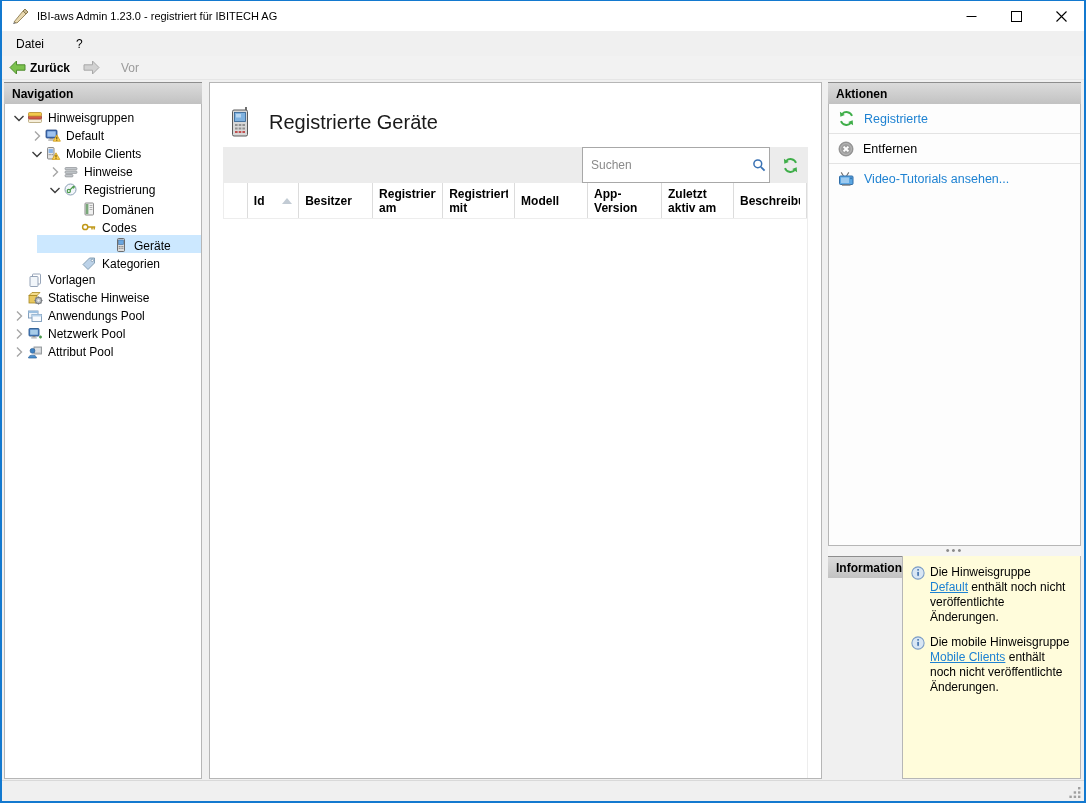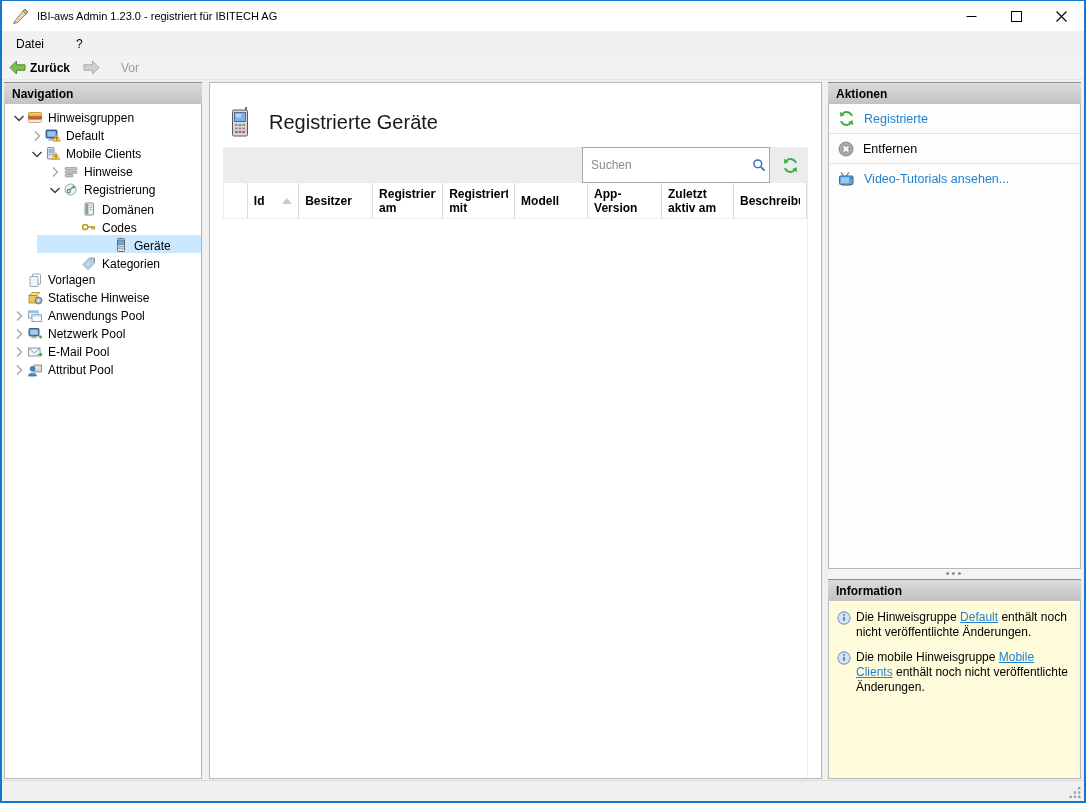--- a/index.html
+++ b/index.html
@@ -72,21 +72,21 @@
   
   .right-panel { width:253px; flex:0 0 auto; display:flex; flex-direction:column; }
   .actions-section { flex:1 1 auto; display:flex; flex-direction:column; min-height:0; }
   .actions-body { flex:1; background:#fdfdfd; border:1px solid #b6b6b6; border-top:none; }
   .action-item { height:30px; display:flex; align-items:center; gap:9px; padding-left:9px;
                  border-bottom:1px solid #e3e3e3; font-size:12.5px; }
   .action-item:last-child { border-bottom:none; }
   .action-item.link { color:#1e82d2; }
   .h-splitter { height:10px; flex:0 0 auto; display:flex; align-items:center; justify-content:center; background:#f4f4f4; }
   .h-splitter .dots { color:#8a8a8a; font-size:11px; letter-spacing:2px; line-height:4px; margin-top:-3px; }
-  .info-section { height:200px; flex:0 0 auto; display:flex; flex-direction:column; }
+  .info-section { height:223px; flex:0 0 auto; display:flex; flex-direction:row; }
   .info-body { flex:1; background:#fffcdb; border:1px solid #b6b6b6; border-top:none; padding:9px 8px 0 8px; }
   .info-note { display:flex; gap:5px; margin-bottom:10px; line-height:15px; }
   .info-note .iicon { flex:0 0 14px; margin-top:1px; }
   .ilink { color:#1e82d2; text-decoration:underline; }
 
   
   .statusbar { height:21px; background:#f0f0f0; border-top:1px solid #d9d9d9; flex:0 0 auto;
                display:flex; align-items:flex-end; justify-content:flex-end; }
   .grip { margin:0 2px 2px 0; }
 </style>
@@ -342,35 +342,20 @@
                 <rect x="2" y="2.5" width="10" height="7.5" rx="0.8" fill="#4a7ec0" stroke="#2a5a90" stroke-width="0.9"></rect>
                 <rect x="3.2" y="3.7" width="7.6" height="5" fill="#a8cce8"></rect>
                 <rect x="5.5" y="10" width="3" height="1.3" fill="#8a8a8a"></rect>
                 <rect x="4.2" y="11.3" width="5.6" height="1.2" fill="#b0b0b0"></rect>
                 <path d="M12 11 H15 M13.5 9.5 V12.5" stroke="#4a9a4a" stroke-width="1.4"></path>
               </svg>
             </span>
           <span class="tlabel">Netzwerk Pool</span>
         </div>
 
-        <div class="tree-row lvl0">
-          <span class="chev">
-              <svg width="16" height="16" viewBox="0 0 16 16">
-                <polyline points="6,3.5 10.5,8 6,12.5" fill="none" stroke="#a6a6a6" stroke-width="1.4"></polyline>
-              </svg>
-            </span>
-          <span class="ticon">
-              <svg width="16" height="16" viewBox="0 0 16 16">
-                <rect x="1.5" y="4" width="11.5" height="8" fill="#eef4fa" stroke="#7890a8" stroke-width="0.9"></rect>
-                <path d="M1.5 4 L7.25 9 L13 4" fill="none" stroke="#7890a8" stroke-width="0.9"></path>
-                <path d="M10.5 10.5 H15 M13.2 8.8 L15 10.5 L13.2 12.2" fill="none" stroke="#4a9a4a" stroke-width="1.1"></path>
-              </svg>
-            </span>
-          <span class="tlabel">E-Mail Pool</span>
-        </div>
 
         <div class="tree-row lvl0">
           <span class="chev">
               <svg width="16" height="16" viewBox="0 0 16 16">
                 <polyline points="6,3.5 10.5,8 6,12.5" fill="none" stroke="#a6a6a6" stroke-width="1.4"></polyline>
               </svg>
             </span>
           <span class="ticon">
               <svg width="16" height="16" viewBox="0 0 16 16">
                 <rect x="7" y="3" width="7.5" height="7" fill="#c8ccd0" stroke="#909498" stroke-width="0.9"></rect>

